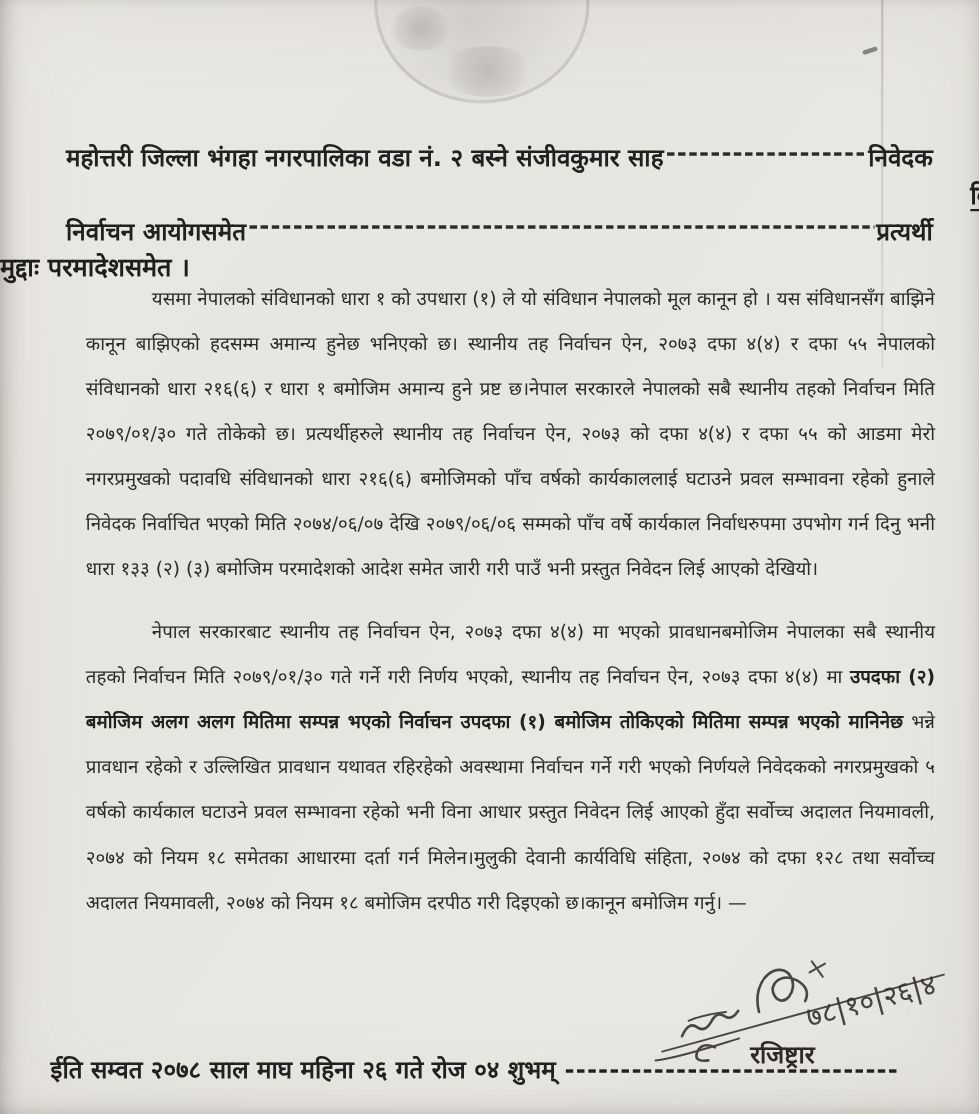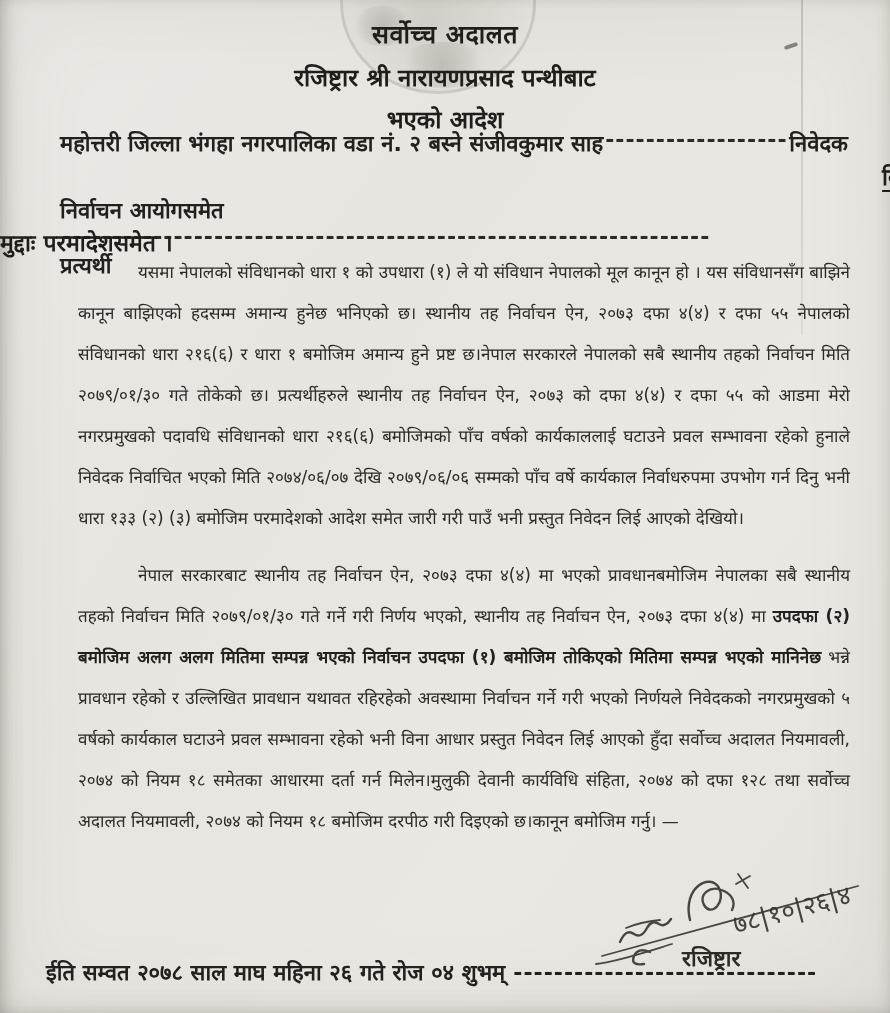--- a/index.html
+++ b/index.html
@@ -81,35 +81,30 @@
 <body>
 
 <div class="page">
 
   <div class="stamp"></div>
   <div class="smudge" style="left:398px;top:42px;width:90px;height:46px;"></div>
   <div class="smudge" style="left:352px;top:6px;width:60px;height:40px;"></div>
   <div class="crease"></div>
   <div class="speck"></div>
 
-  <div class="header">
-    <div class="line1">सर्वोच्च अदालत</div>
-    <div class="line2">रजिष्ट्रार श्री नारायणप्रसाद पन्थीबाट</div>
-    <div class="line3">भएको आदेश</div>
-  </div>
 
   <div class="partyline" style="top:127px;">
     <span>महोत्तरी जिल्ला भंगहा नगरपालिका वडा नं. २ बस्ने संजीवकुमार साह</span>
     <span class="leader">------------------</span>
     <span>निवेदक</span>
   </div>
 
   <div class="versus">विरुद्ध</div>
 
-  <div class="partyline" style="top:194px;flex-direction:column;">
+  <div class="partyline" style="top:194px;">
     <span>निर्वाचन आयोगसमेत</span>
     <span class="leader">----------------------------------------------------------------</span>
     <span>प्रत्यर्थी</span>
   </div>
 
   <div class="subject">मुद्दाः परमादेशसमेत ।</div>
 
   <div class="bodytext">
     <p>यसमा नेपालको संविधानको धारा १ को उपधारा (१) ले यो संविधान नेपालको मूल कानून हो । यस संविधानसँग बाझिने कानून बाझिएको हदसम्म अमान्य हुनेछ भनिएको छ। स्थानीय तह निर्वाचन ऐन, २०७३  दफा ४(४) र दफा ५५ नेपालको संविधानको धारा २१६(६) र धारा १ बमोजिम अमान्य हुने प्रष्ट छ।नेपाल सरकारले नेपालको सबै स्थानीय तहको निर्वाचन मिति २०७९/०१/३० गते तोकेको छ। प्रत्यर्थीहरुले स्थानीय तह निर्वाचन ऐन, २०७३ को दफा ४(४) र दफा ५५ को आडमा मेरो नगरप्रमुखको पदावधि संविधानको धारा २१६(६) बमोजिमको पाँच वर्षको कार्यकाललाई घटाउने प्रवल सम्भावना रहेको हुनाले निवेदक निर्वाचित भएको मिति २०७४/०६/०७ देखि २०७९/०६/०६ सम्मको पाँच वर्षे कार्यकाल निर्वाधरुपमा उपभोग गर्न दिनु भनी धारा १३३ (२) (३) बमोजिम परमादेशको आदेश समेत जारी गरी पाउँ भनी प्रस्तुत निवेदन लिई आएको देखियो।</p>
     <p><span>नेपाल सरकारबाट स्थानीय तह निर्वाचन ऐन, २०७३  दफा ४(४) मा भएको प्रावधानबमोजिम नेपालका सबै स्थानीय तहको निर्वाचन मिति २०७९/०१/३० गते गर्ने गरी निर्णय भएको, स्थानीय तह निर्वाचन ऐन, २०७३  दफा ४(४) मा </span><span class="bold">उपदफा (२) बमोजिम अलग अलग मितिमा सम्पन्न भएको निर्वाचन उपदफा (१) बमोजिम तोकिएको मितिमा सम्पन्न भएको मानिनेछ</span><span> भन्ने प्रावधान रहेको र उल्लिखित प्रावधान यथावत रहिरहेको अवस्थामा निर्वाचन गर्ने गरी भएको निर्णयले निवेदकको नगरप्रमुखको ५ वर्षको कार्यकाल घटाउने प्रवल सम्भावना रहेको भनी विना आधार प्रस्तुत निवेदन लिई आएको हुँदा सर्वोच्च अदालत नियमावली, २०७४ को नियम १८ समेतका आधारमा दर्ता गर्न मिलेन।मुलुकी देवानी कार्यविधि संहिता, २०७४ को दफा १२८ तथा सर्वोच्च अदालत नियमावली, २०७४ को नियम १८ बमोजिम दरपीठ गरी दिइएको छ।कानून बमोजिम गर्नु। —</span></p>

